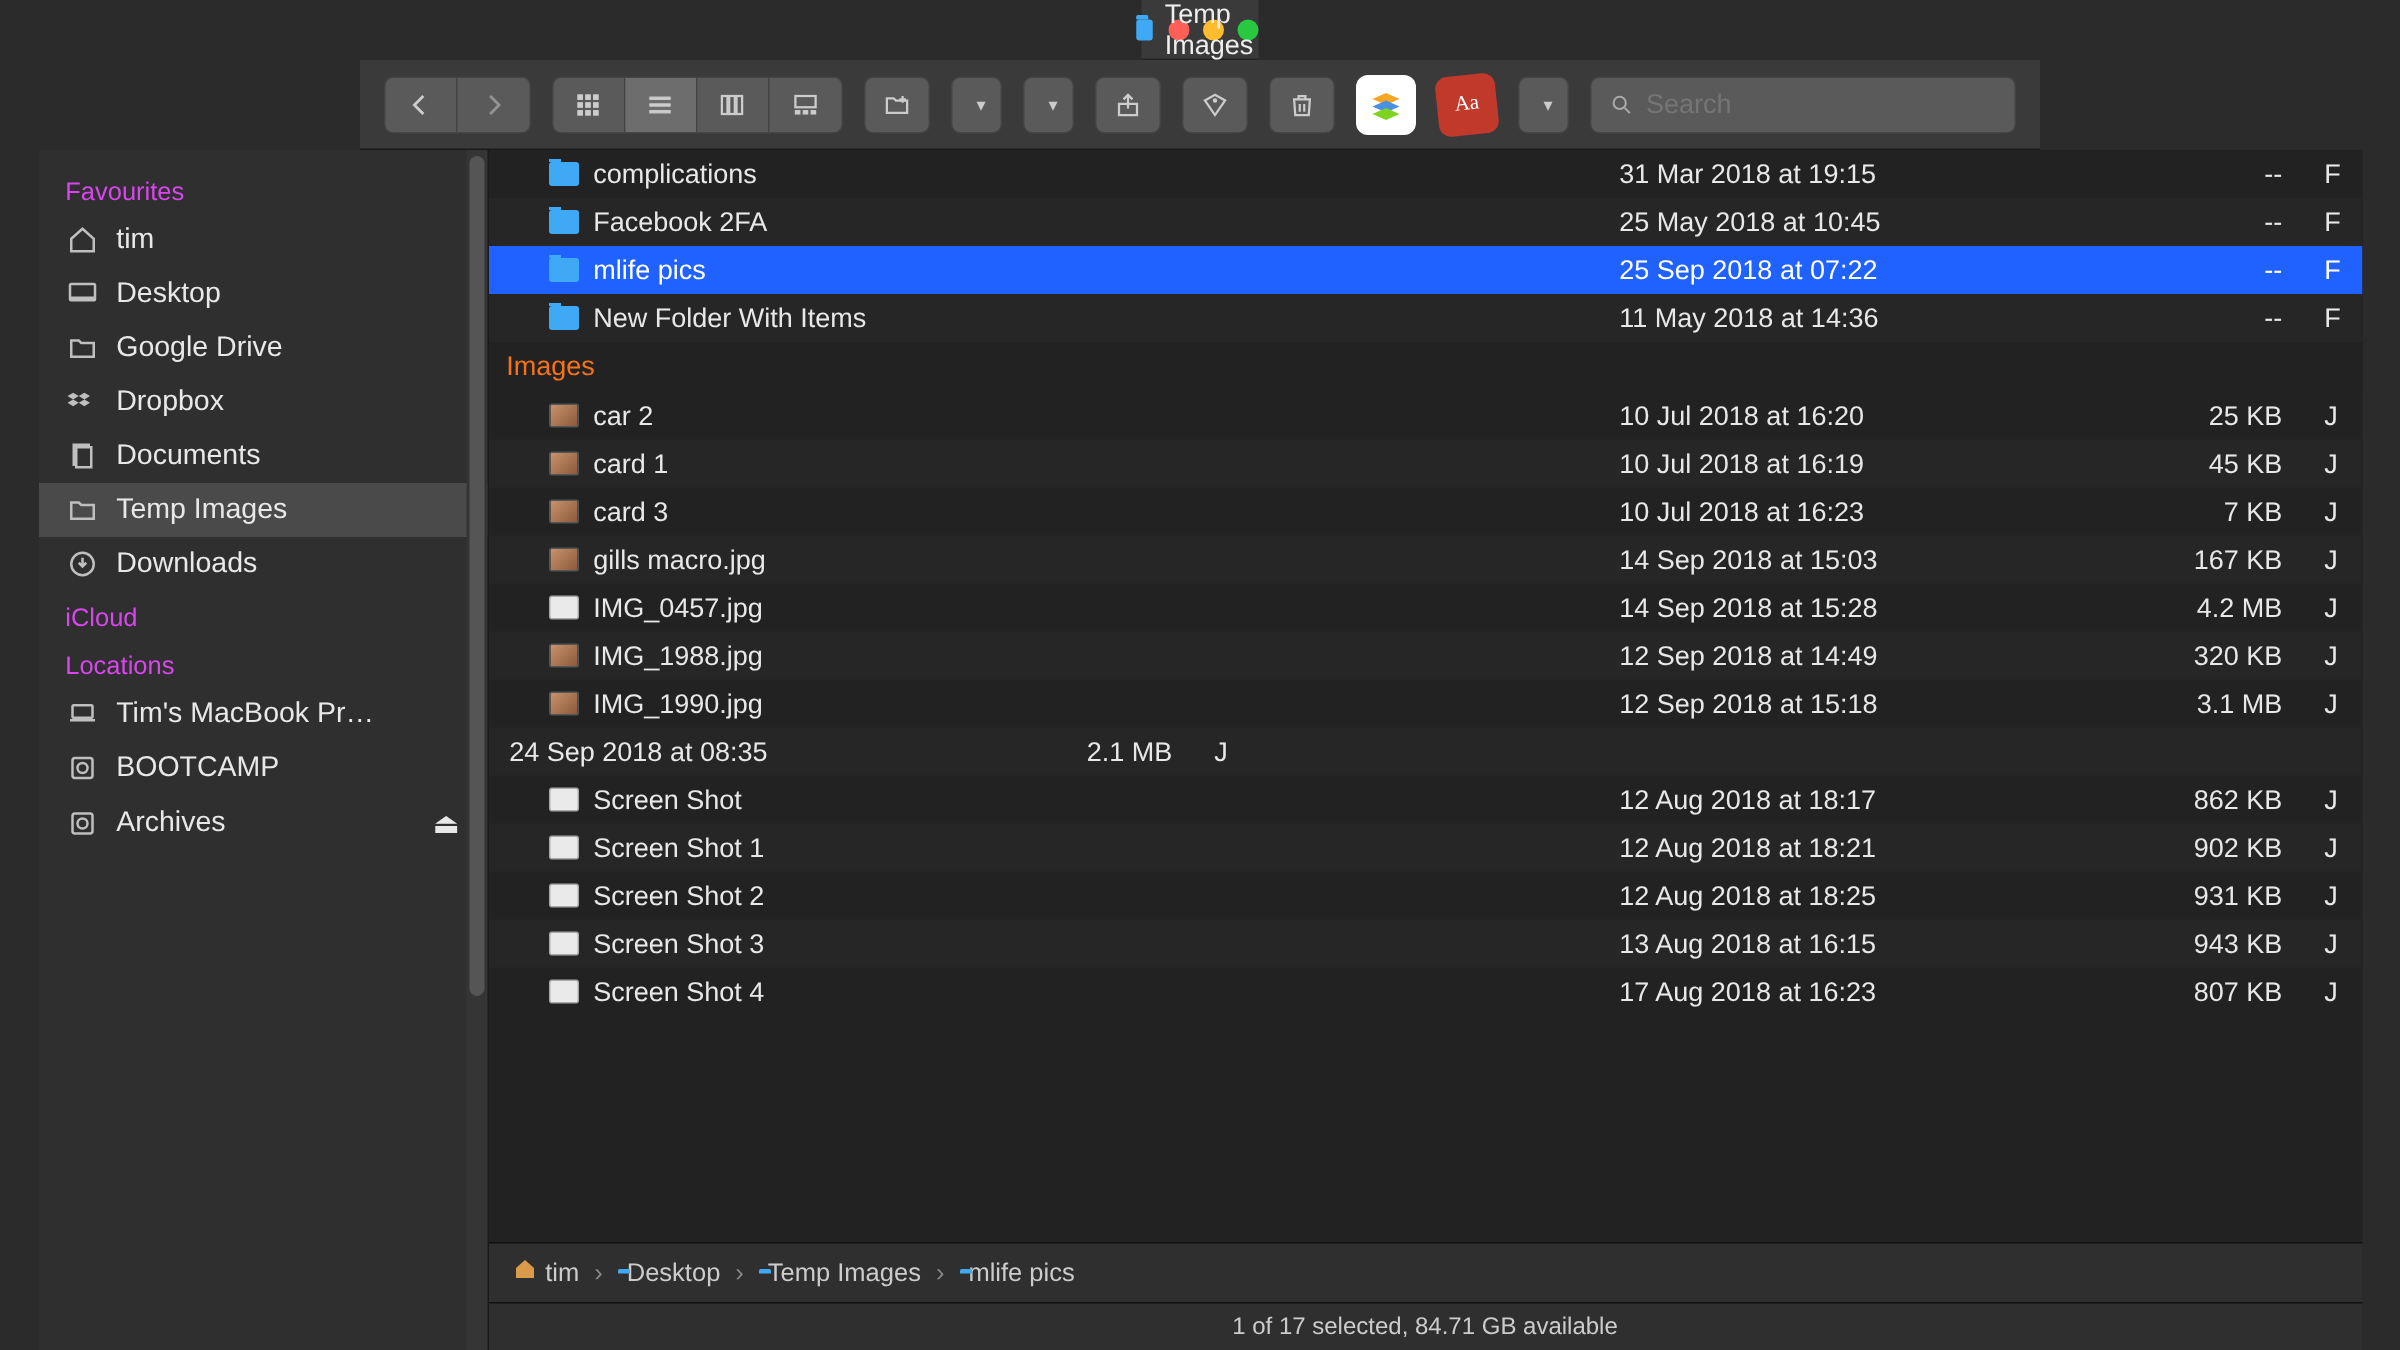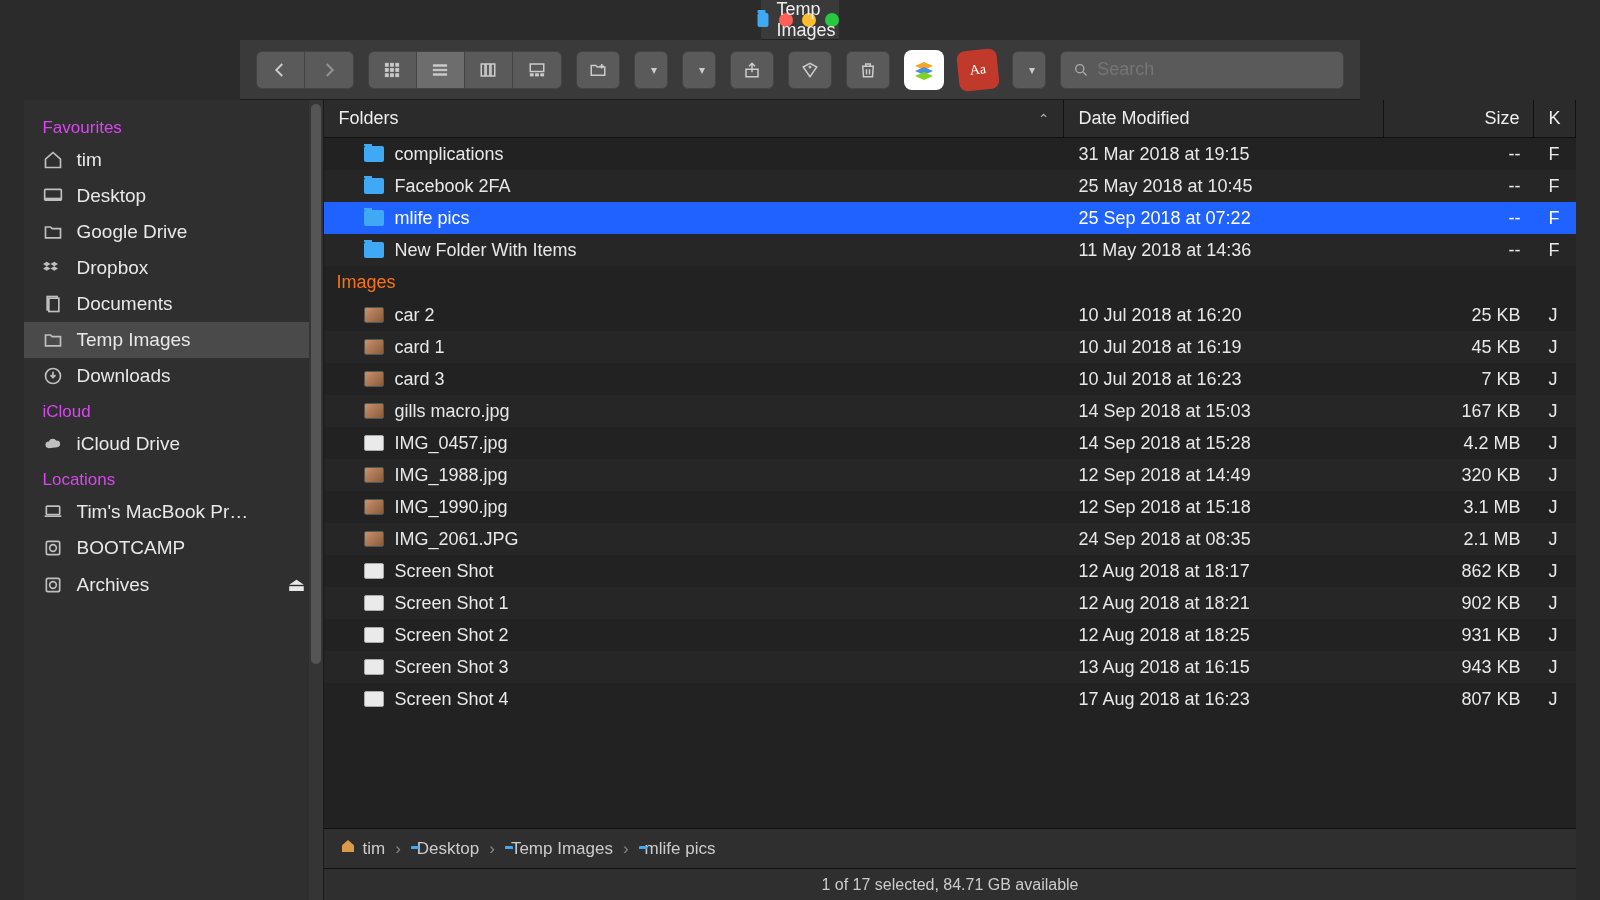--- a/index.html
+++ b/index.html
@@ -264,28 +264,20 @@
           <div class="sb-item">
             <span class="sb-icon">
               <svg viewBox="0 0 24 24">
                 <circle cx="12" cy="12" r="9" fill="none" stroke="#bfbfbf" stroke-width="2"></circle>
                 <path d="M12 7v7m-3-3l3 3 3-3" stroke="#bfbfbf" stroke-width="2" fill="none"></path>
               </svg>
             </span>
             <span>Downloads</span>
           </div>
           <div class="sb-section-title">iCloud</div>
-          <div class="sb-item">
-            <span class="sb-icon">
-              <svg viewBox="0 0 24 24">
-                <path d="M7 17a4 4 0 010-8 5 5 0 019-1 4 4 0 011 8z" fill="#bfbfbf"></path>
-              </svg>
-            </span>
-            <span>iCloud Drive</span>
-          </div>
           <div class="sb-section-title">Locations</div>
           <div class="sb-item">
             <span class="sb-icon">
               <svg viewBox="0 0 24 24">
                 <rect x="4" y="5" width="16" height="10" rx="1" fill="none" stroke="#bfbfbf" stroke-width="2"></rect>
                 <rect x="2" y="16" width="20" height="2" fill="#bfbfbf"></rect>
               </svg>
             </span>
             <span>Tim's MacBook Pr…</span>
           </div>
@@ -308,35 +300,20 @@
             <span>Archives</span>
             <span class="eject">⏏</span>
           </div>
         </div>
       <div class="scrollbar">
           <div class="thumb"></div>
         </div>
     </div>
 
     <div class="main">
-      <div class="columns-header">
-        <div class="col name">
-          <span>Folders</span>
-          <span class="sort-caret">⌃</span>
-        </div>
-        <div class="col date">
-            <span>Date Modified</span>
-          </div>
-        <div class="col size">
-            <span>Size</span>
-          </div>
-        <div class="col kind">
-            <span>K</span>
-          </div>
-      </div>
 
       <div class="filelist">
         <div id="list-mount">
             <div class="row">
               <div class="cell name">
                 <span class="ficon folder"></span>
                 <span>complications</span>
               </div>
               <div class="cell date">31 Mar 2018 at 19:15</div>
               <div class="cell size">--</div>
@@ -427,24 +404,20 @@
             <div class="row">
               <div class="cell name">
                 <span class="ficon thumb"></span>
                 <span>IMG_1990.jpg</span>
               </div>
               <div class="cell date">12 Sep 2018 at 15:18</div>
               <div class="cell size">3.1 MB</div>
               <div class="cell kind">J</div>
             </div>
             <div class="row alt">
-              <div class="cell name">
-                <span class="ficon thumb"></span>
-                <span>IMG_2061.JPG</span>
-              </div>
               <div class="cell date">24 Sep 2018 at 08:35</div>
               <div class="cell size">2.1 MB</div>
               <div class="cell kind">J</div>
             </div>
             <div class="row">
               <div class="cell name">
                 <span class="ficon doc"></span>
                 <span>Screen Shot</span>
               </div>
               <div class="cell date">12 Aug 2018 at 18:17</div>

